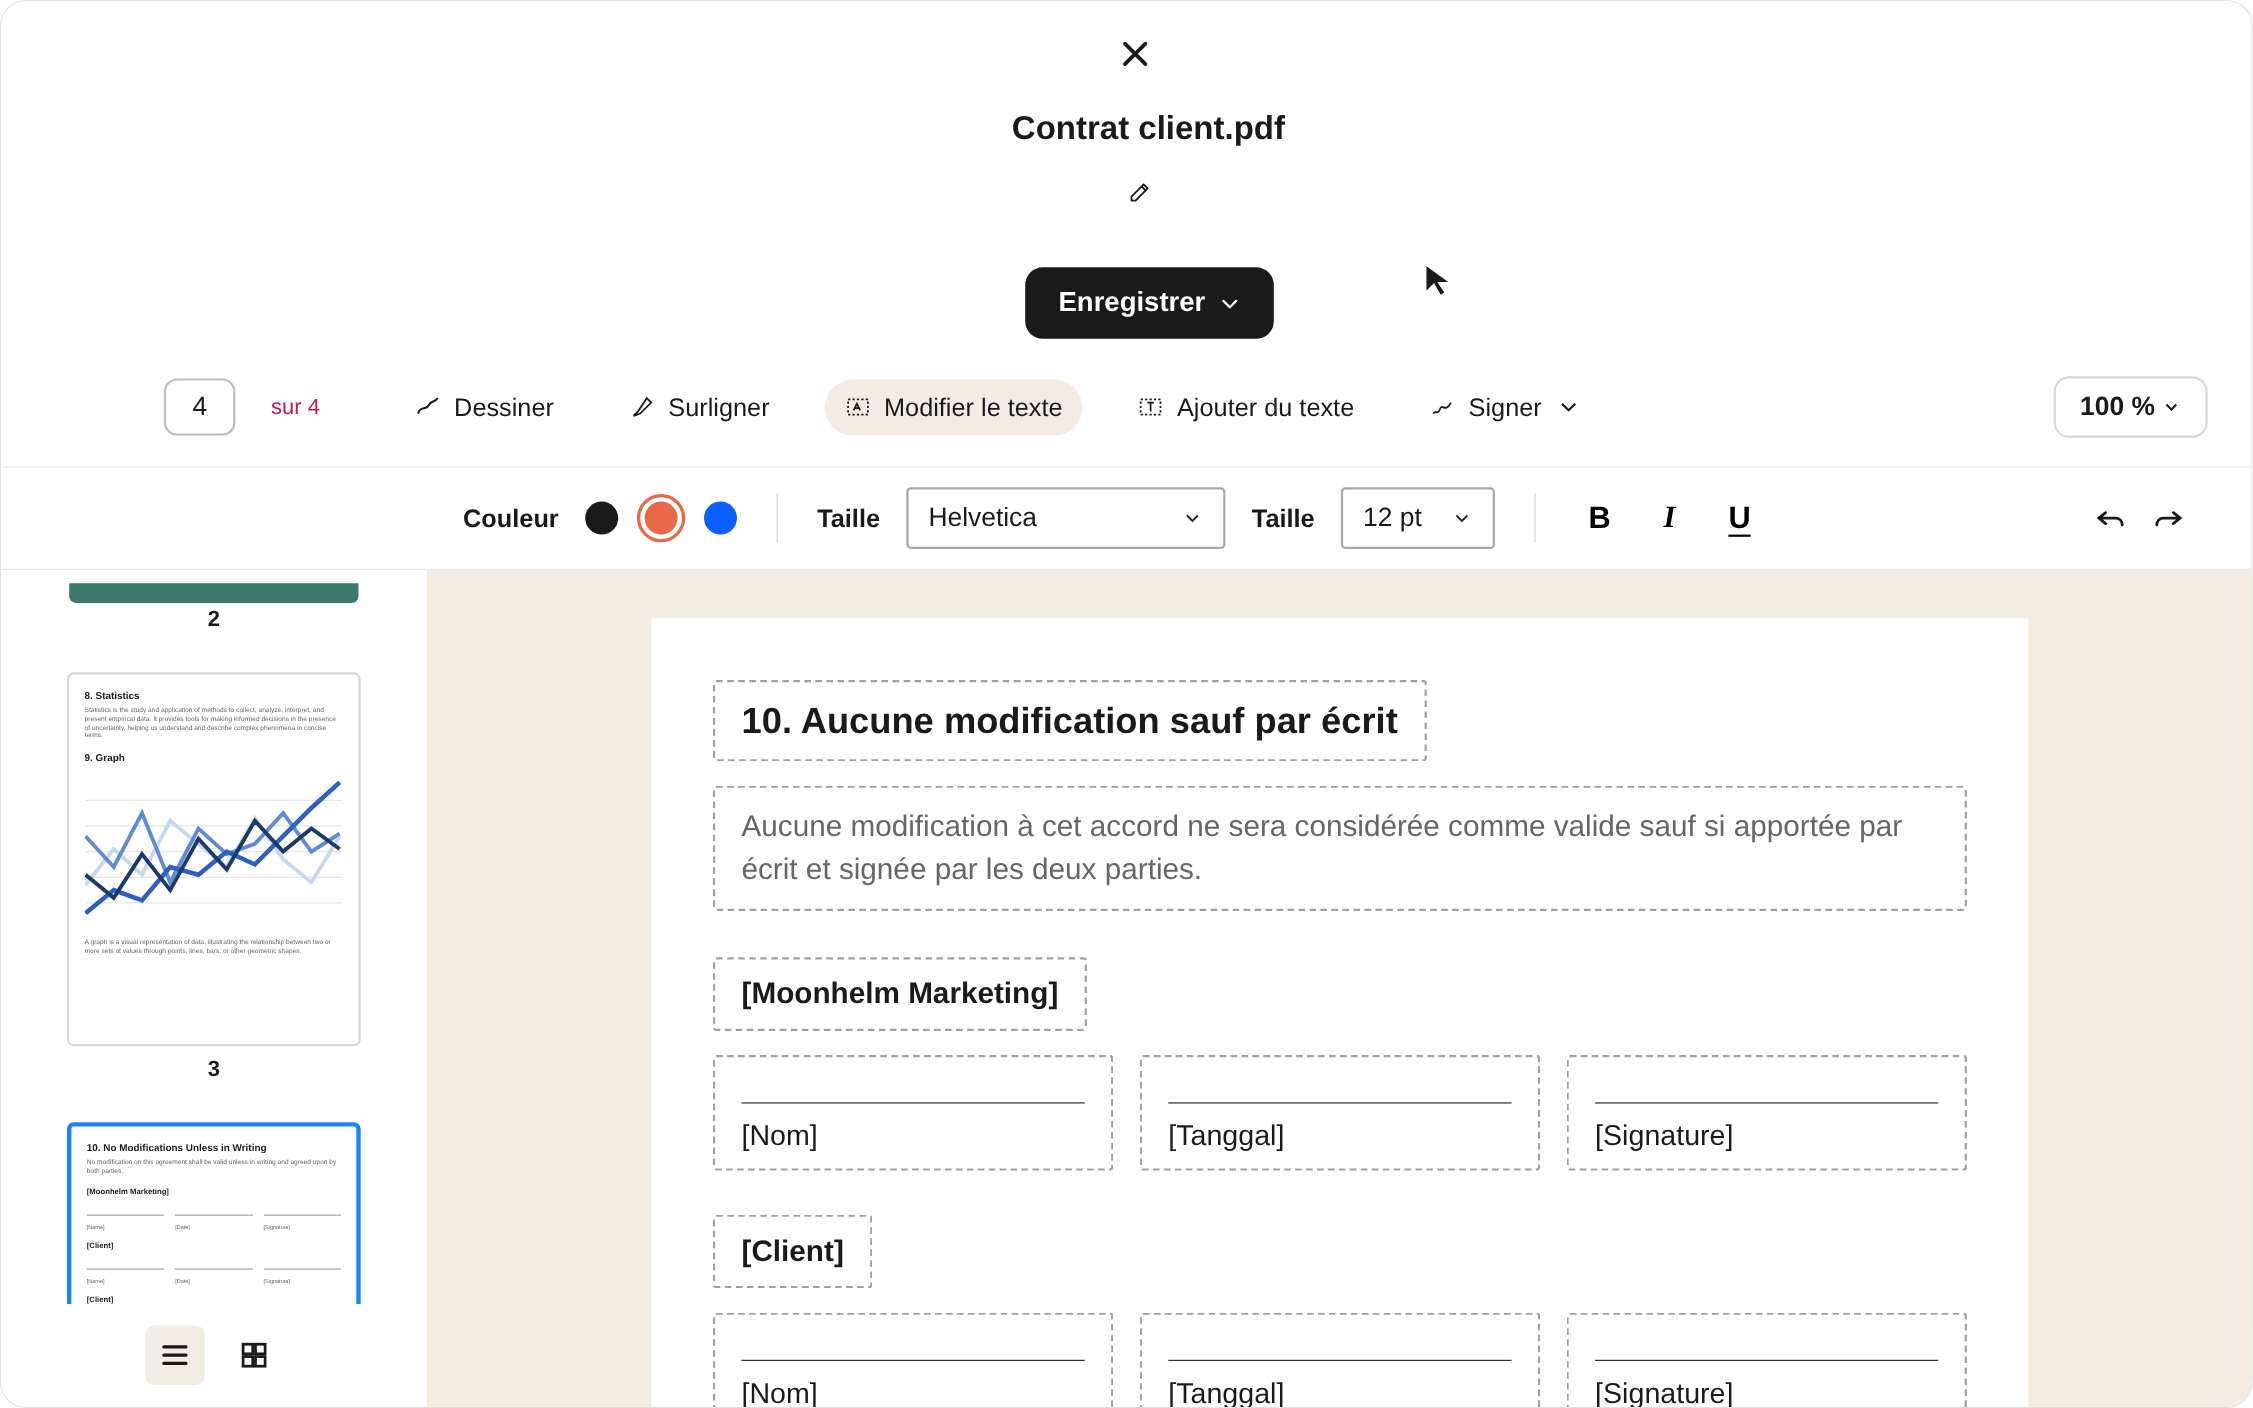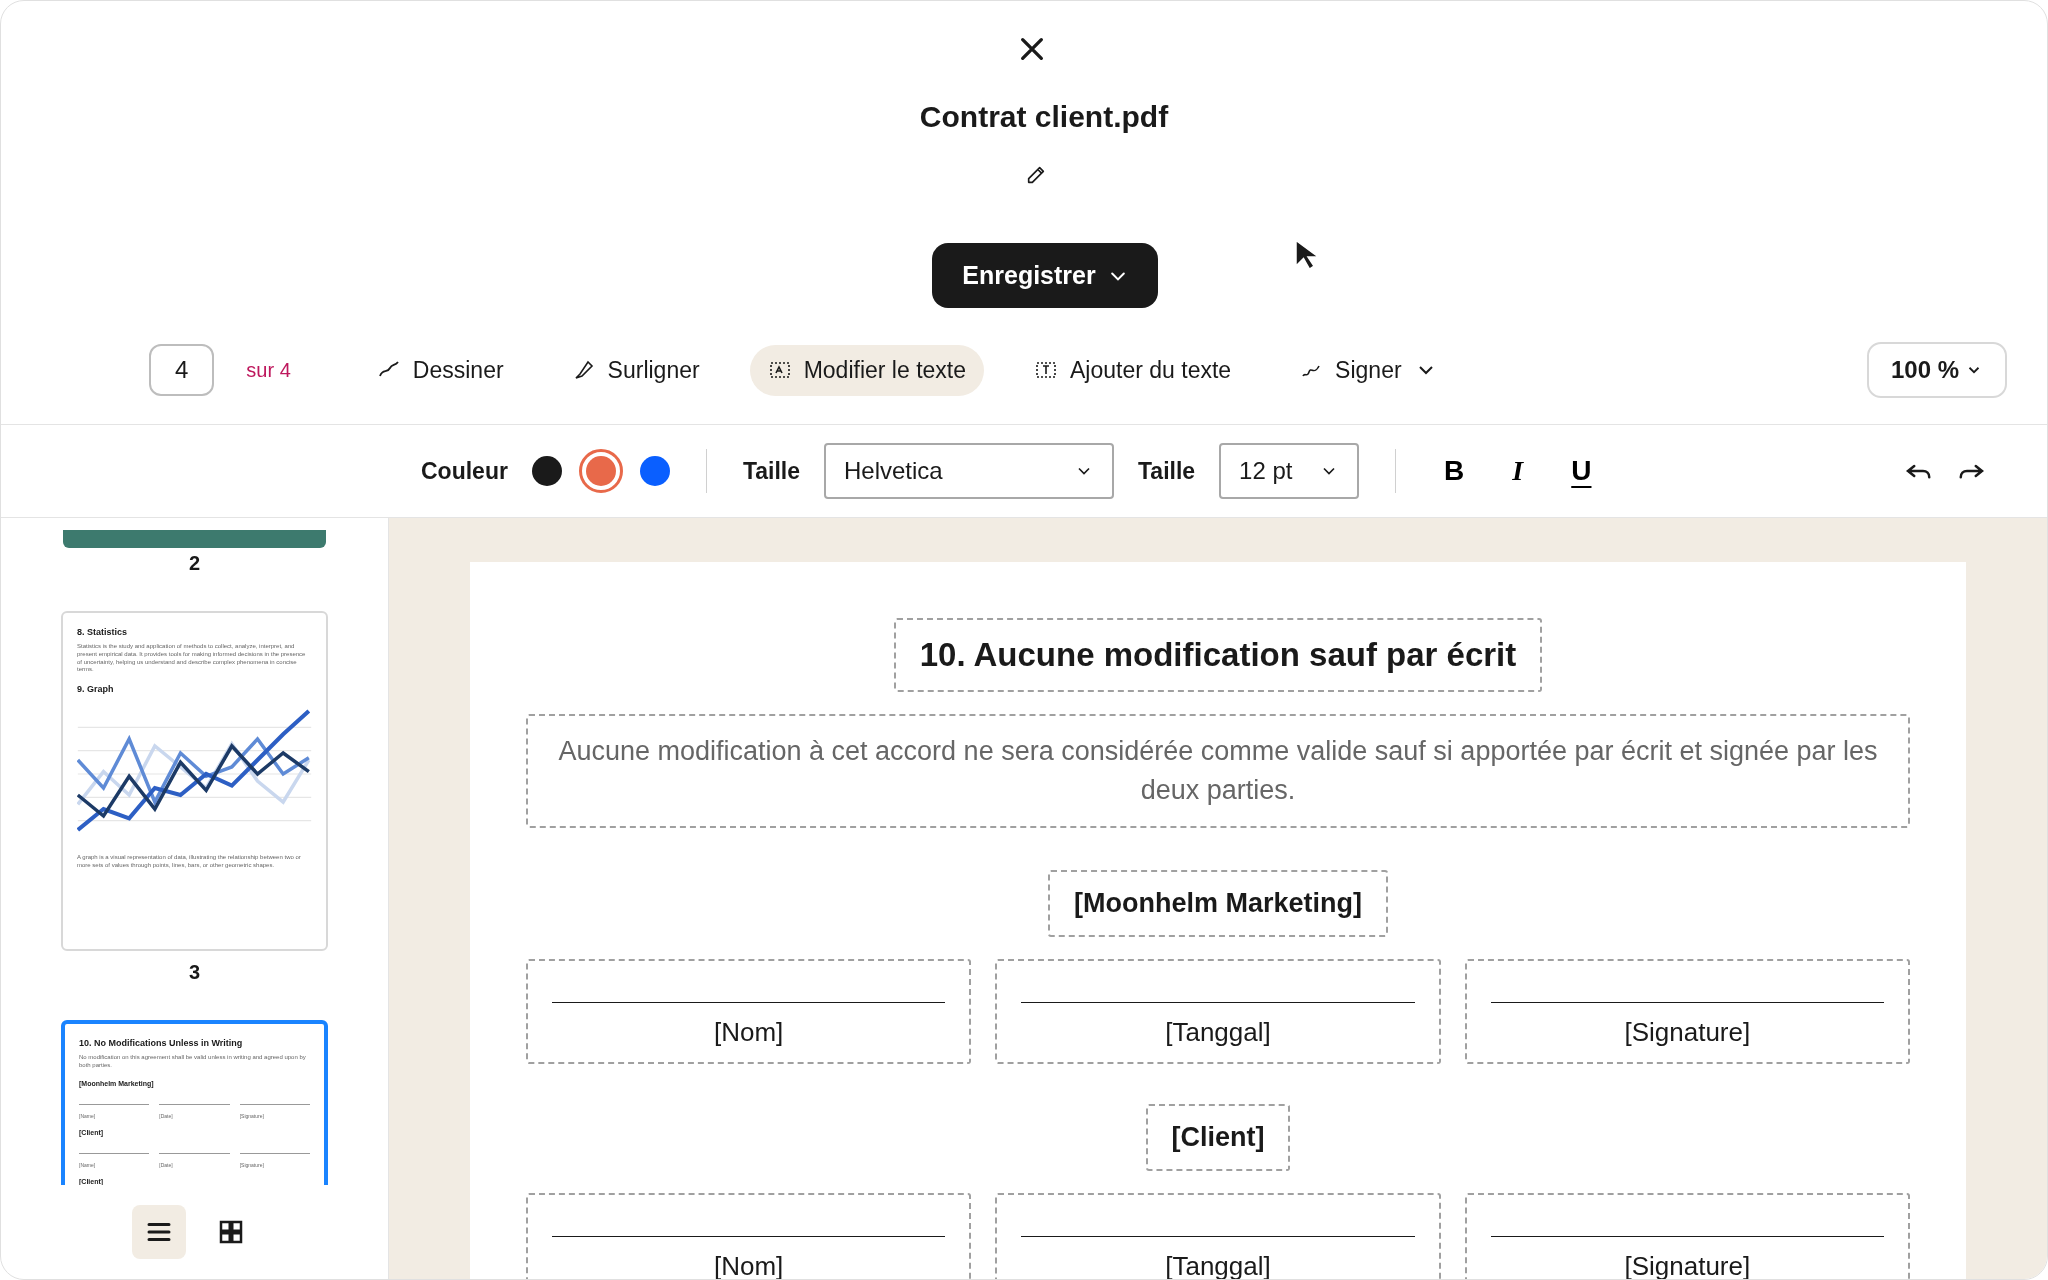--- a/index.html
+++ b/index.html
@@ -63,21 +63,21 @@
     .thumb-chart { height: 140px; margin: 10px 0; position: relative; }
     .thumb-sig-row { display: flex; gap: 10px; margin: 8px 0; }
     .thumb-sig-cell { flex: 1; border-bottom: 1px solid #999; height: 10px; font-size: 5px; }
     .view-toggle { display: flex; justify-content: center; gap: 18px; padding: 20px 0; }
     .view-btn { width: 54px; height: 54px; border: none; background: none; display: inline-flex; align-items: center; justify-content: center; cursor: pointer; border-radius: 8px; }
     .view-btn.active { background: #f2ece3; }
     .view-btn svg { width: 30px; height: 30px; }
     
     
     .canvas { flex: 1; background: #f2ece3; overflow: auto; display: flex; justify-content: center; padding-top: 44px; }
-    .page { width: 1496px; background: #fff; padding: 56px; text-align: center; }
+    .page { width: 1252px; background: #fff; padding: 56px; }
     .text-block { border: 2px dashed #a0a0a0; padding: 16px 24px; margin-bottom: 22px; border-radius: 3px; }
     .block-heading { font-size: 33px; font-weight: 700; }
     .block-body { font-size: 27px; line-height: 1.45; color: #666; }
     .block-subhead { font-size: 27px; font-weight: 700; display: inline-block; }
     .text-block.inline { display: inline-block; margin-bottom: 22px; }
     .sig-row { display: flex; gap: 24px; margin-bottom: 30px; }
     .sig-cell { border: 2px dashed #a0a0a0; padding: 22px 24px 14px; flex: 1; border-radius: 3px; }
     .sig-line { border-bottom: 1.5px solid #1a1a1a; height: 20px; margin-bottom: 14px; }
     .sig-label { font-size: 26px; }
   </style>

